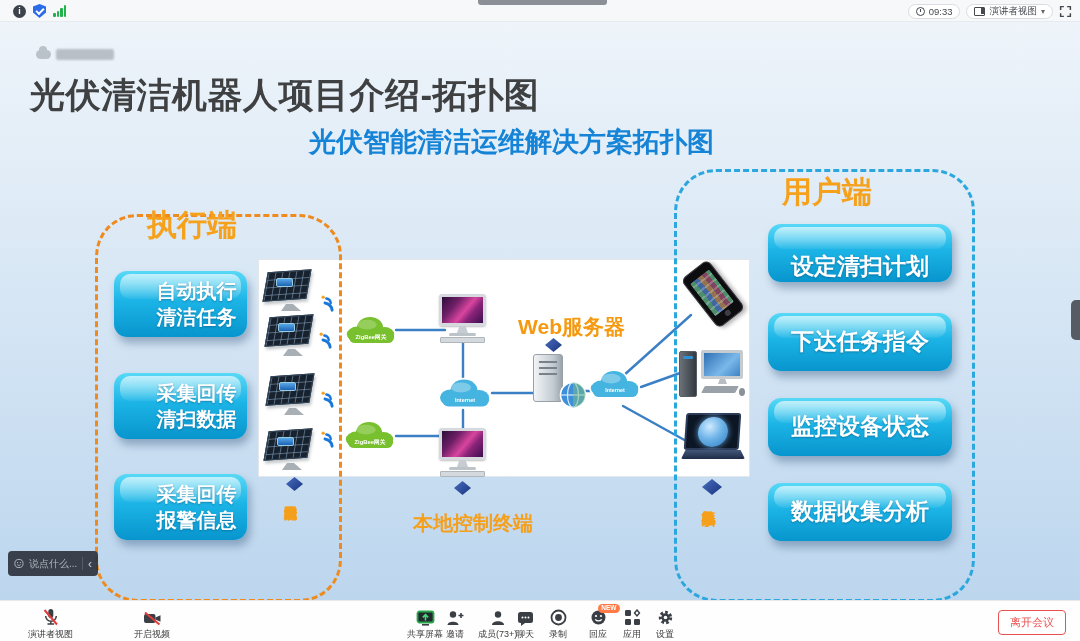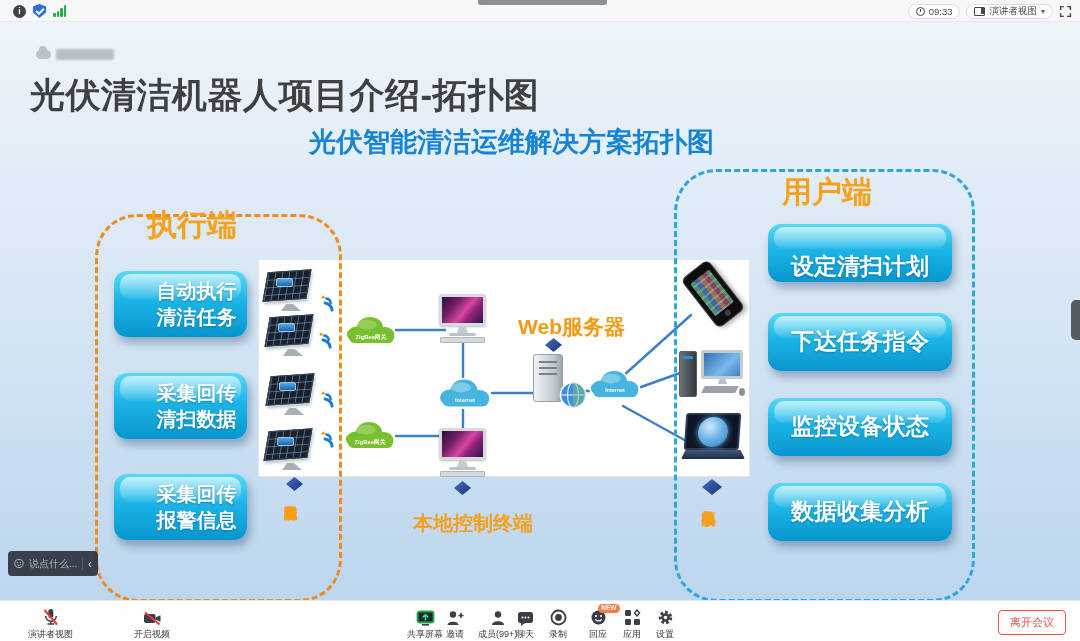--- a/index.html
+++ b/index.html
@@ -460,21 +460,21 @@
       <span class="lbl">邀请</span>
     </div>
 
     <div class="titem" style="left:478px; top:8px;">
       <span class="ic">
           <svg width="16" height="16" viewBox="0 0 16 16">
         <circle cx="8" cy="4.5" r="3.2" fill="#3a3f46"></circle>
         <path d="M2 15 c0-5 12-5 12 0 Z" fill="#3a3f46"></path>
       </svg>
         </span>
-      <span class="lbl">成员(99+)</span>
+      <span class="lbl">成员(73+)</span>
     </div>
 
     <div class="titem" style="left:516px; top:8px;">
       <span class="ic">
           <svg width="17" height="15" viewBox="0 0 17 15">
         <rect x="1" y="1" width="15" height="11" rx="2.5" fill="#3a3f46"></rect>
         <path d="M4 12 L4 15 L8 12 Z" fill="#3a3f46"></path>
         <circle cx="5.5" cy="6.5" r="1" fill="#fff"></circle>
             <circle cx="8.5" cy="6.5" r="1" fill="#fff"></circle>
             <circle cx="11.5" cy="6.5" r="1" fill="#fff"></circle>

